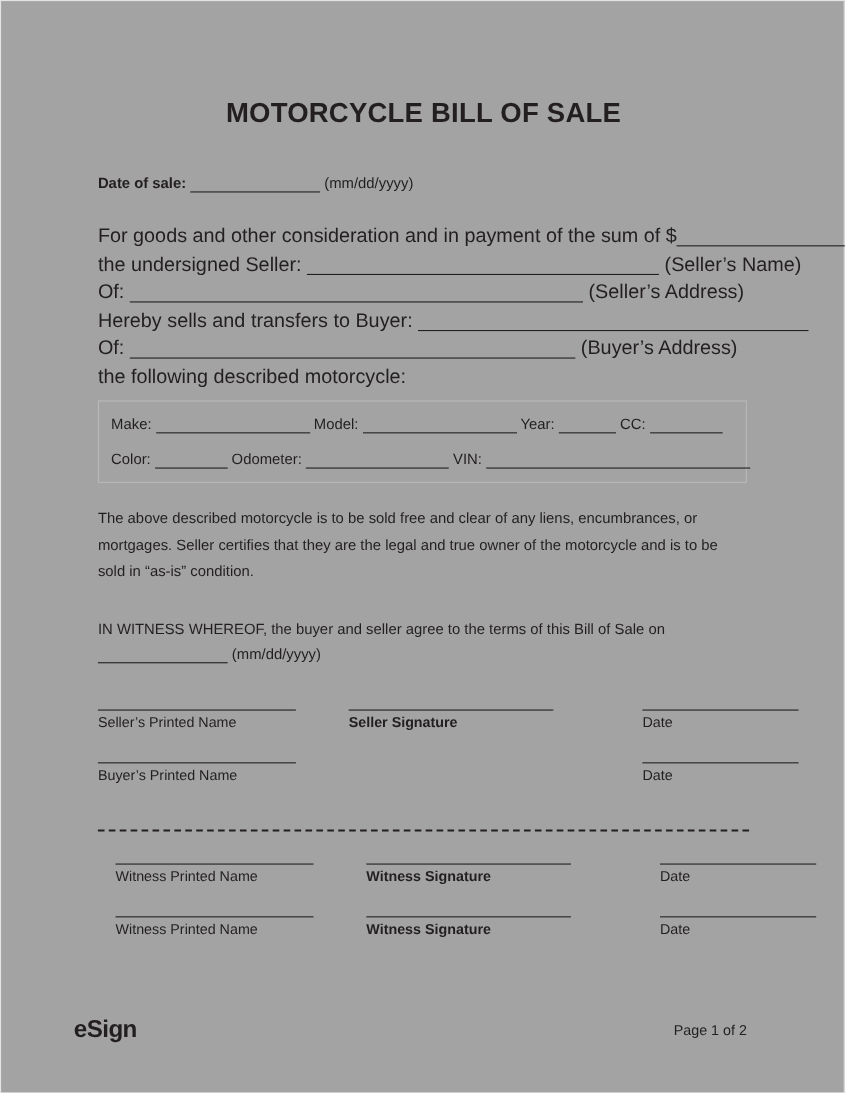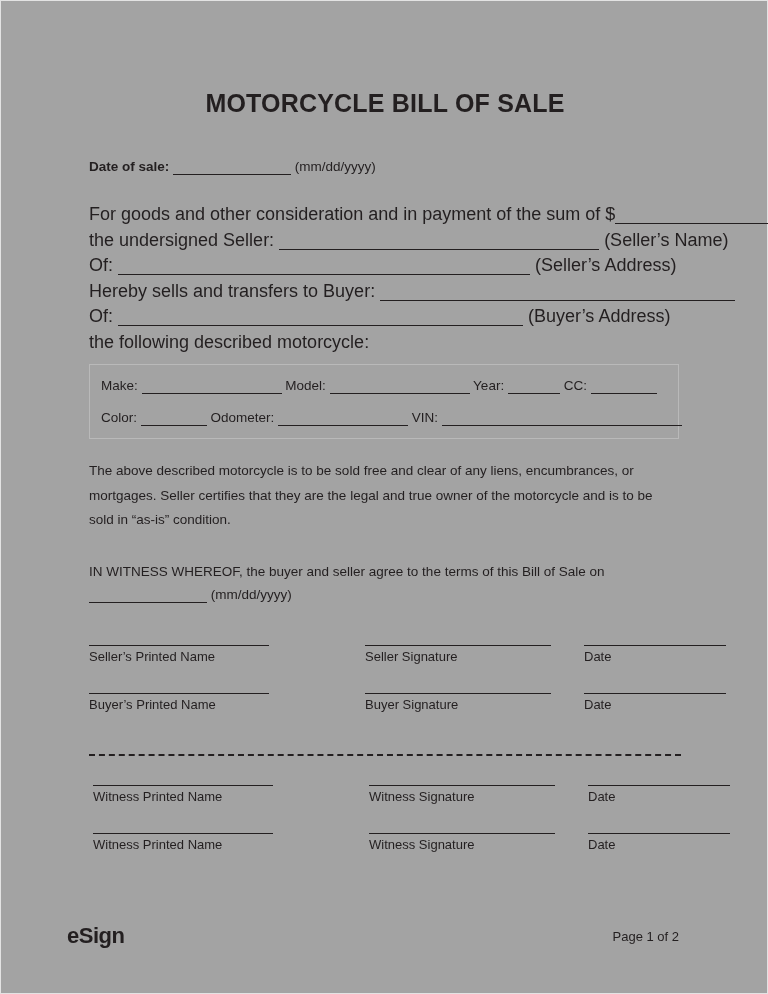--- a/index.html
+++ b/index.html
@@ -111,34 +111,34 @@
     padding-top: 4px;
   }
   .sig-cell .rule {
     position: absolute;
     top: 0;
     left: 0;
     border-top: 1px solid #231f20;
   }
   .c1 { left: 0; width: 180px; }
   .c1 .rule { width: 180px; }
-  .c2 { left: 228px; width: 186px; font-weight: normal; margin-left: 48px; }
+  .c2 { left: 228px; width: 186px; font-weight: bold; }
   .c2 .rule { width: 186px; }
   .c3 { left: 450px; width: 142px; margin-left: 45px; }
   .c3 .rule { width: 142px; }
   .divider {
     position: absolute;
     left: 0;
     top: 753px;
     width: 592px;
     border-top: 2px dashed #231f20;
   }
   .witness-area {
     position: absolute;
-    left: 4px;
+    left: 16px;
     top: 784px;
     width: 592px;
   }
   .footer-logo {
     position: absolute;
     left: 66px;
     top: 922px;
     font-size: 22px;
     font-weight: bold;
     letter-spacing: -0.5px;
@@ -229,24 +229,20 @@
         <div class="sig-cell c3">
           <div class="rule"></div>
           <span>Date</span>
         </div>
       </div>
       <div class="sig-row">
         <div class="sig-cell c1">
           <div class="rule"></div>
           <span>Buyer’s Printed Name</span>
         </div>
-        <div class="sig-cell c2">
-          <div class="rule"></div>
-          <span>Buyer Signature</span>
-        </div>
         <div class="sig-cell c3">
           <div class="rule"></div>
           <span>Date</span>
         </div>
       </div>
     </div>
 
     <div class="divider"></div>
 
     <div class="witness-area">

